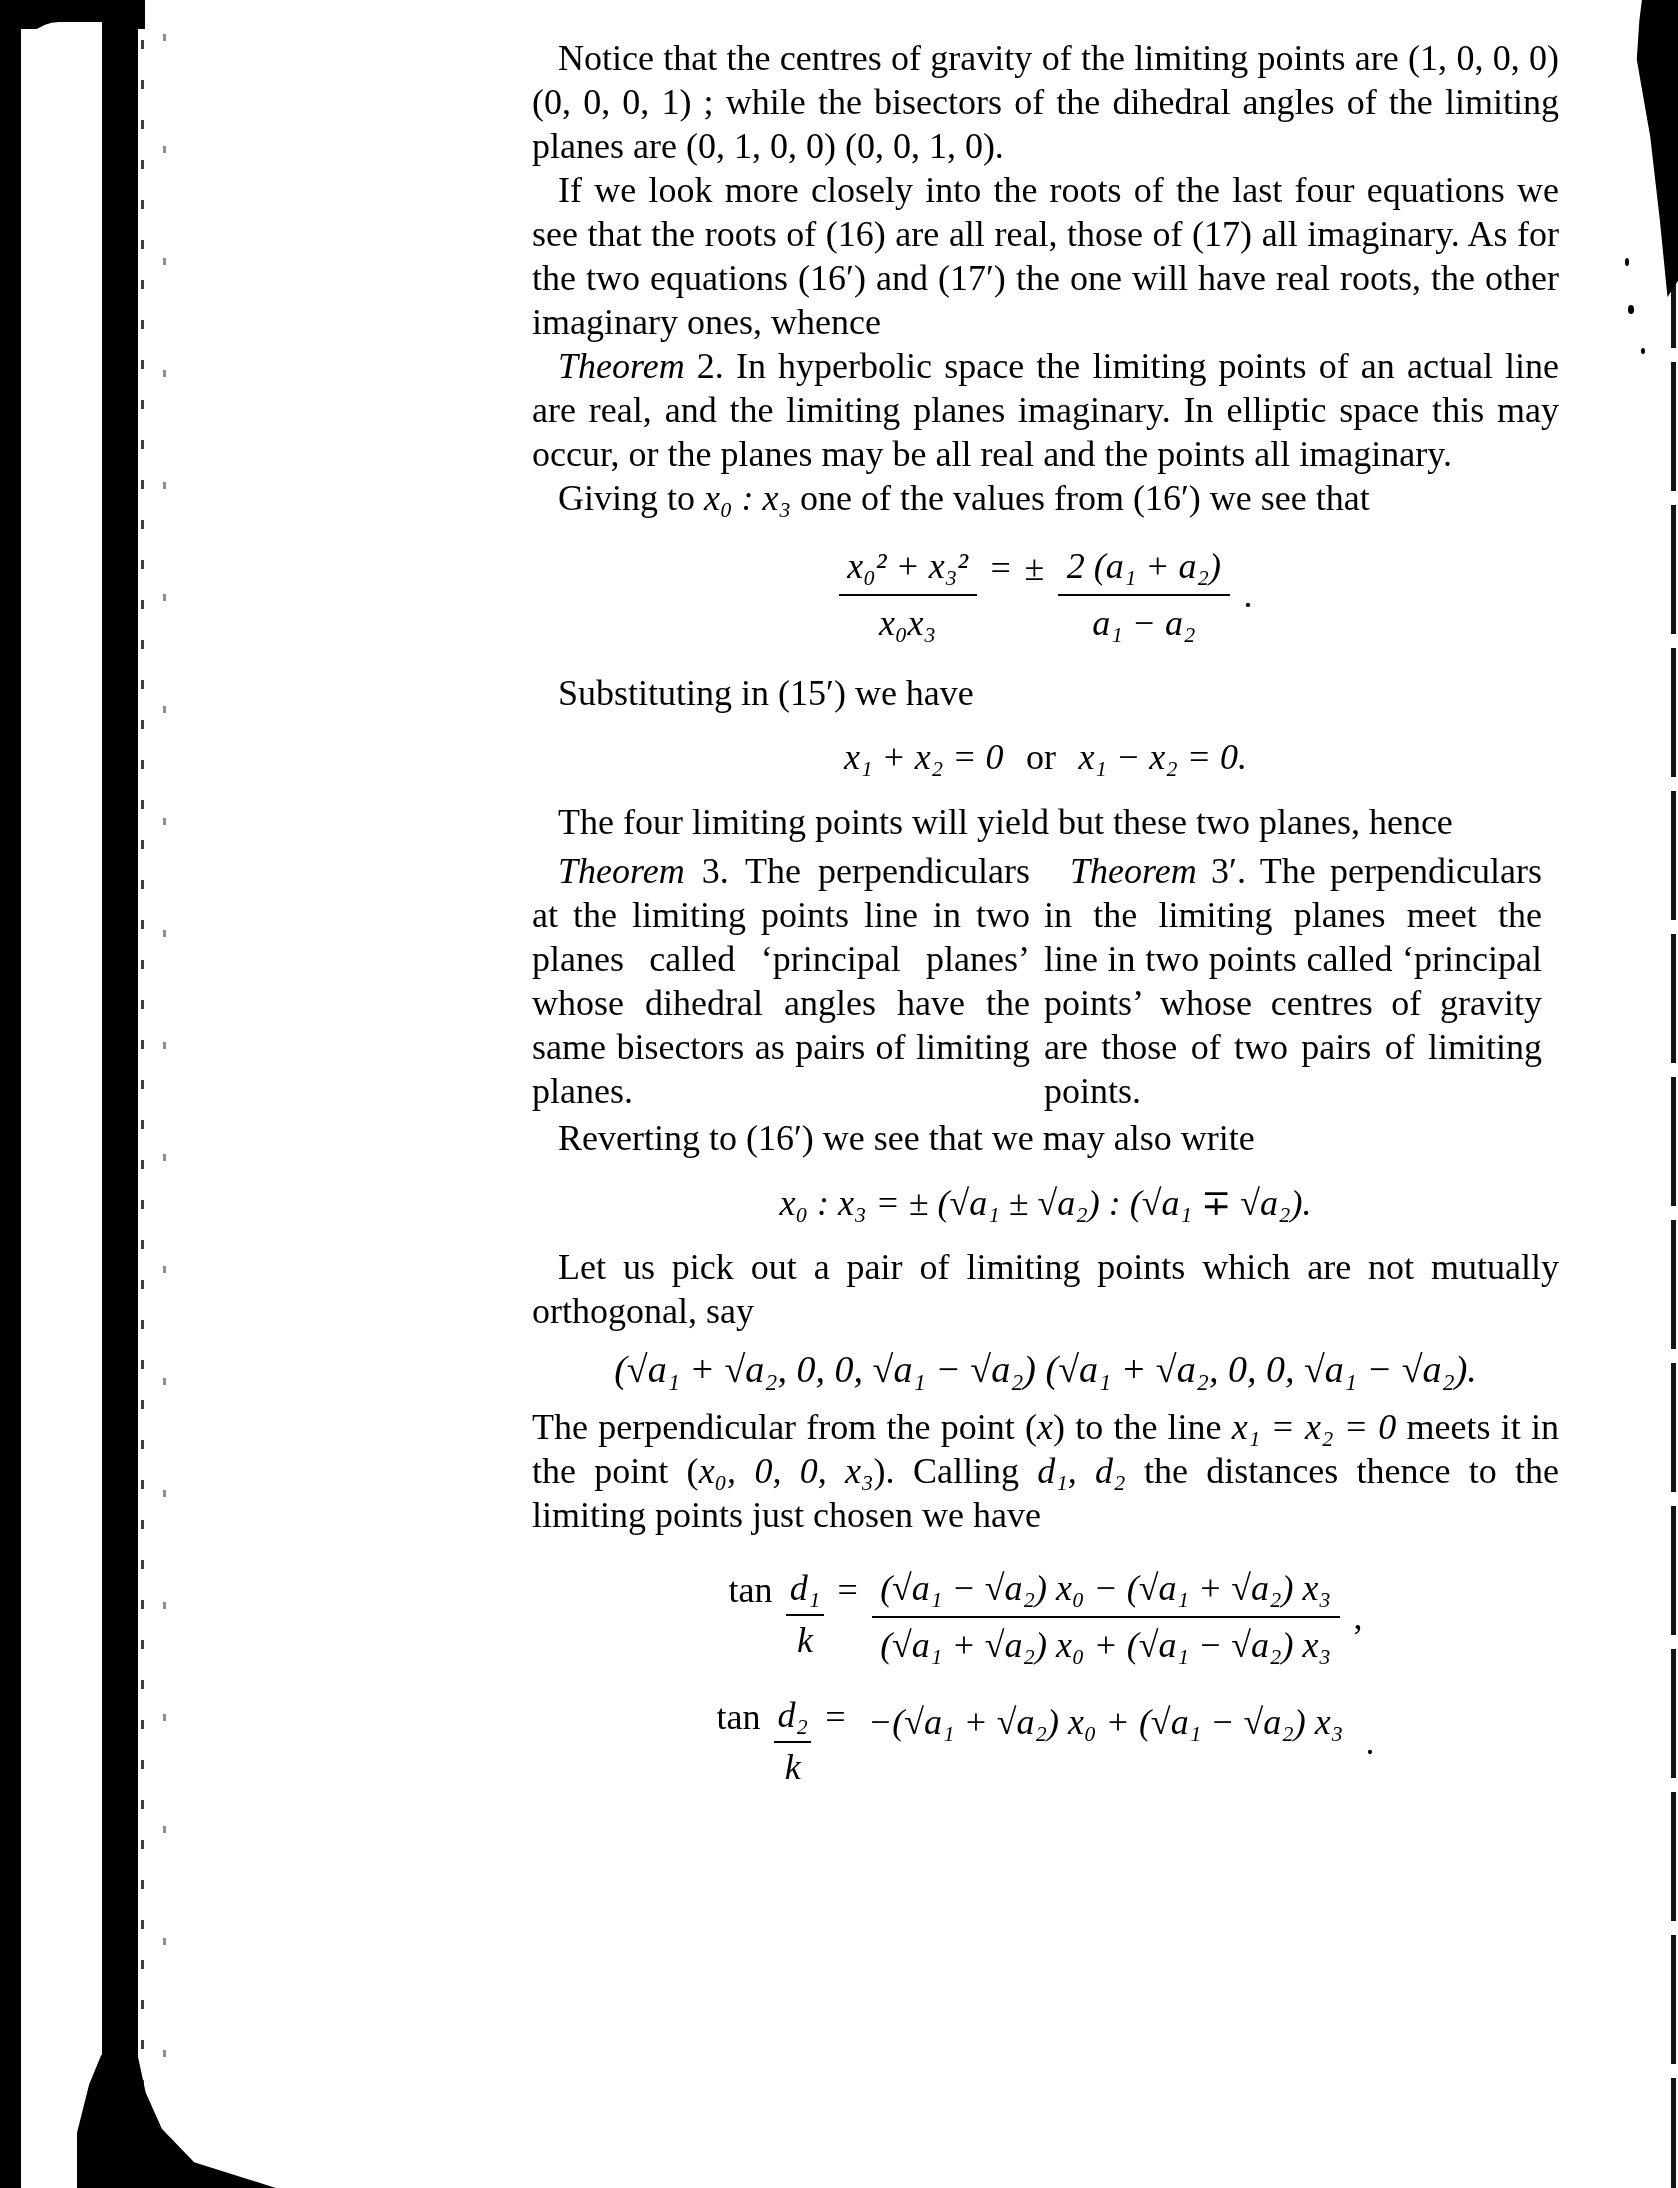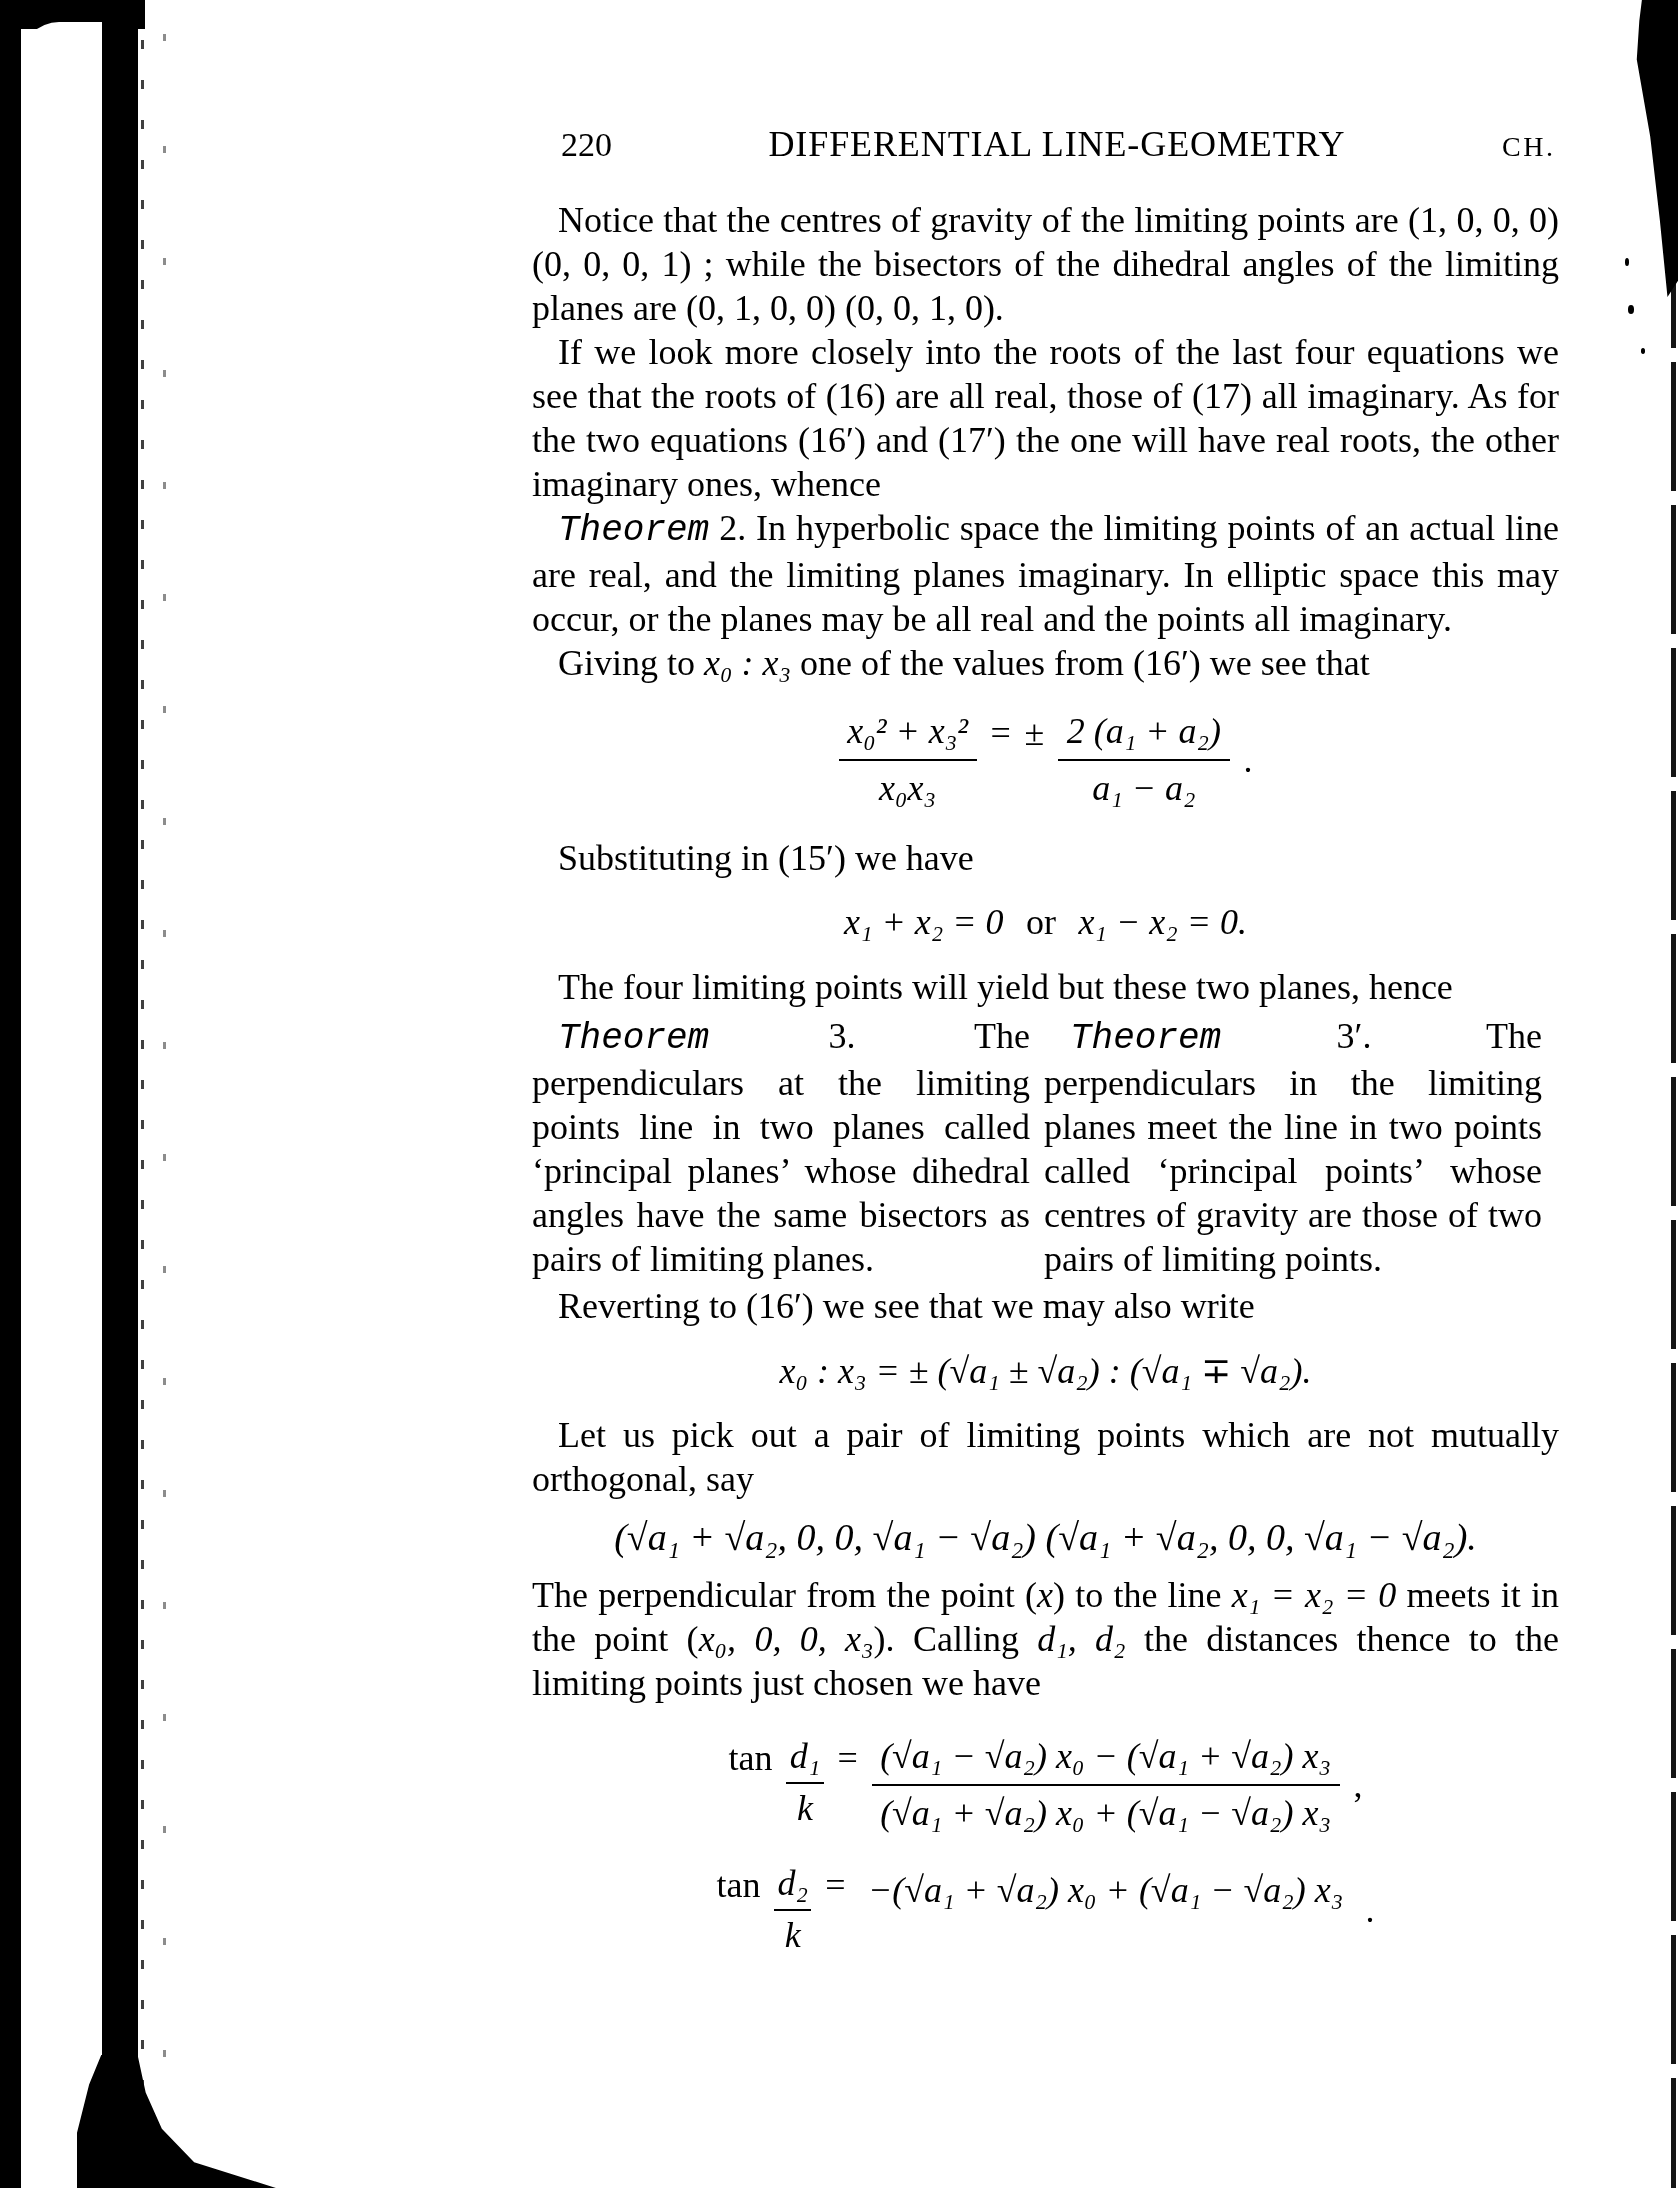--- a/index.html
+++ b/index.html
@@ -36,21 +36,21 @@
   .header{
     display:flex;align-items:baseline;justify-content:space-between;
     margin-top:126px;line-height:1;
   }
   .page-number{font-size:34px;padding-left:29px;}
   .running-title{font-size:36px;letter-spacing:0.9px;}
   .chapter-corner{font-size:28px;letter-spacing:2.6px;padding-right:3.4px;}
   .para{margin:0;text-align:justify;text-indent:26px;}
   .para.noindent{text-indent:0;}
   .first{margin-top:36px;}
-  em.th{font-style:italic;font-family:Liberation Mono, monospace;}
+  em.th{font-style:italic;}
   .math{font-style:italic;white-space:nowrap;}
   
   .equation{text-align:center;margin:20.6px 0;font-style:italic;}
   .eq-row{display:flex;justify-content:center;align-items:flex-start;gap:13.8px;font-style:italic;}
   .frac{display:inline-block;text-align:center;line-height:1.15;}
   .frac .num{display:block;border-bottom:2.6px solid #000;padding:0 8.6px 6.9px;}
   .frac .den{display:block;padding:6.9px 8.6px 0;}
   .frac.small .num{padding:0 3.4px 4.3px;}
   .frac.small .den{padding:4.3px 3.4px 0;}
   .rel{font-style:normal;}
@@ -74,25 +74,20 @@
   <div class="art-left-noise2"></div>
   <div class="art art-bottomleft-flood"></div>
   <div class="art art-topright-blob"></div>
   <div class="art-speck" style="right:45px;top:305px;width:6px;height:8.6px;"></div>
   <div class="art-speck" style="right:34px;top:348px;width:4.3px;height:6px;"></div>
   <div class="art-speck" style="right:50px;top:258px;width:4.3px;height:7.7px;"></div>
   <div class="art-right-line"></div>
 
   <div class="content">
 
-    <div class="header">
-      <span class="page-number">220</span>
-      <span class="running-title">DIFFERENTIAL LINE-GEOMETRY</span>
-      <span class="chapter-corner">CH.</span>
-    </div>
 
     <p class="para first"><span>Notice that the centres of gravity of the limiting points are (1, 0, 0, 0) (0, 0, 0, 1) ; while the bisectors of the dihedral angles of the limiting planes are (0, 1, 0, 0) (0, 0, 1, 0).</span></p>
 
     <p class="para"><span>If we look more closely into the roots of the last four equations we see that the roots of (16) are all real, those of (17) all imaginary.  As for the two equations (16′) and (17′) the one will have real roots, the other imaginary ones, whence</span></p>
 
     <p class="para"><em class="th">Theorem</em> <span>2.</span> <span>In hyperbolic space the limiting points of an actual line are real, and the limiting planes imaginary.  In elliptic space this may occur, or the planes may be all real and the points all imaginary.</span></p>
 
     <p class="para"><span>Giving to </span><span class="math">x₀ : x₃</span><span>  one of the values from (16′) we see that</span></p>
 
     <div class="eq-row eq-margin-lg">

